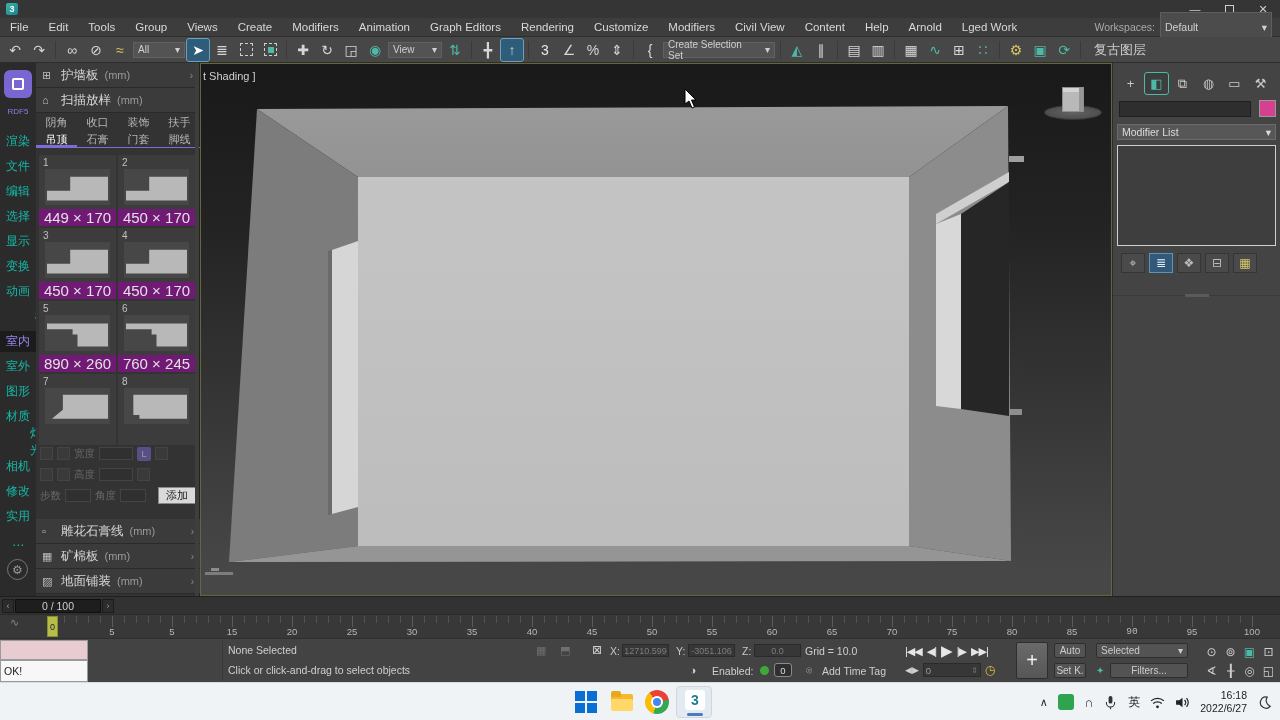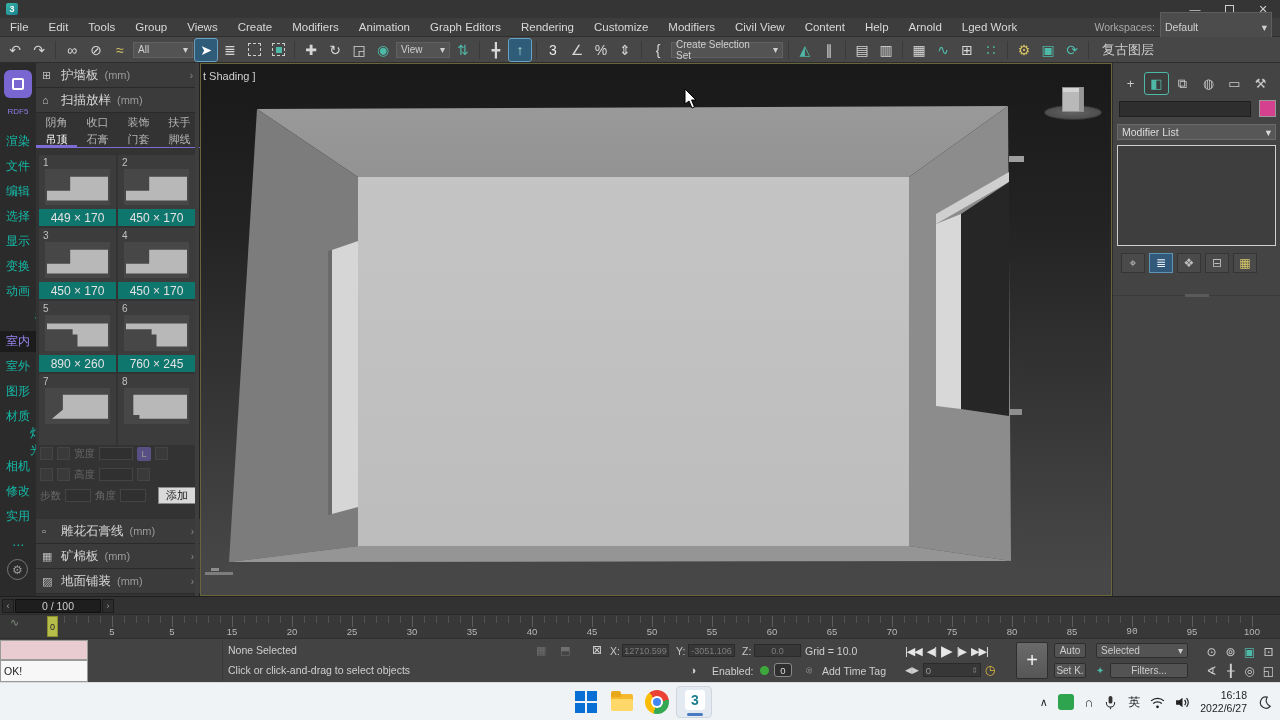--- a/index.html
+++ b/index.html
@@ -65,22 +65,22 @@
   .pp-tab.on { color:#fff; box-shadow:inset 0 -2px 0 var(--purple); }
   #pp-grid { position:absolute; left:3px; top:92px; width:158px; display:flex; flex-wrap:wrap; gap:2px; }
   .pp-cell { width:77px; height:71px; background:#3c3c3c; position:relative; }
   .pp-num { position:absolute; left:4px; top:2px; color:#c0c0c0; font-size:10px; }
   .pp-prev { position:absolute; left:6px; top:14px; width:65px; height:36px; background:#474747; }
   .pp-shape { position:absolute; inset:2px; background:#b8b8b8; }
   .sh-stepA { clip-path:polygon(0% 92%, 0% 62%, 38% 62%, 38% 18%, 100% 18%, 100% 92%); }
   .sh-cornice { clip-path:polygon(0% 20%, 100% 20%, 100% 92%, 50% 92%, 50% 55%, 42% 55%, 42% 38%, 0% 38%); }
   .sh-bevel { clip-path:polygon(26% 15%, 100% 15%, 100% 90%, 8% 90%, 26% 62%); }
   .sh-notch { clip-path:polygon(12% 15%, 100% 15%, 100% 90%, 22% 90%, 22% 78%, 12% 78%); }
-  .pp-dim { position:absolute; left:0; bottom:0; width:100%; height:17px; background:#0f766e; color:#e2e2e2;
-    font-size:12px; display:flex; align-items:center; justify-content:center; }
+  .pp-dim { position:absolute; left:0; bottom:0; width:100%; height:17px; background:#701a75; color:#e2e2e2;
+    font-size:15px; display:flex; align-items:center; justify-content:center; }
   #pp-controls { position:absolute; left:4px; top:382px; width:156px; font-size:10.5px; color:#9a9a9a; }
   .ctl-row { display:flex; align-items:center; gap:4px; height:17px; margin-bottom:4px; }
   .ctl-sq { width:13px; height:13px; background:#424242; border:1px solid #555; }
   .ctl-input { width:34px; height:13px; background:#2f2f2f; border:1px solid #555; }
   .ctl-input.sm { width:26px; }
   .dim50 { opacity:.5; }
   #l-btn { width:14px; height:14px; background:var(--purple); color:#fff; font-size:9px;
     display:flex; align-items:center; justify-content:center; border-radius:2px; }
   #add-btn { width:38px; height:17px; background:#d9d9d9; color:#222; font-size:11px; border:1px solid #888;
     display:flex; align-items:center; justify-content:center; margin-left:auto; }
@@ -245,21 +245,21 @@
     </div>
   </div>
 
   <div id="toolbar">
       <div class="tb-icon">↶</div>
       <div class="tb-icon">↷</div>
       <div class="tb-sep"></div>
       <div class="tb-icon">∞</div>
       <div class="tb-icon">⊘</div>
       <div class="tb-icon" style="color: rgb(217, 197, 100);">≈</div>
-      <div class="tb-dd" style="width: 60px;">
+      <div class="tb-dd" style="width: 52px;">
         <span>All</span>
         <span>▾</span>
       </div>
       <div class="tb-icon sel">➤</div>
       <div class="tb-icon">≣</div>
       <div class="tb-icon">
         <div class="tb-dashed"></div>
       </div>
       <div class="tb-icon">
         <div class="tb-dashed">

